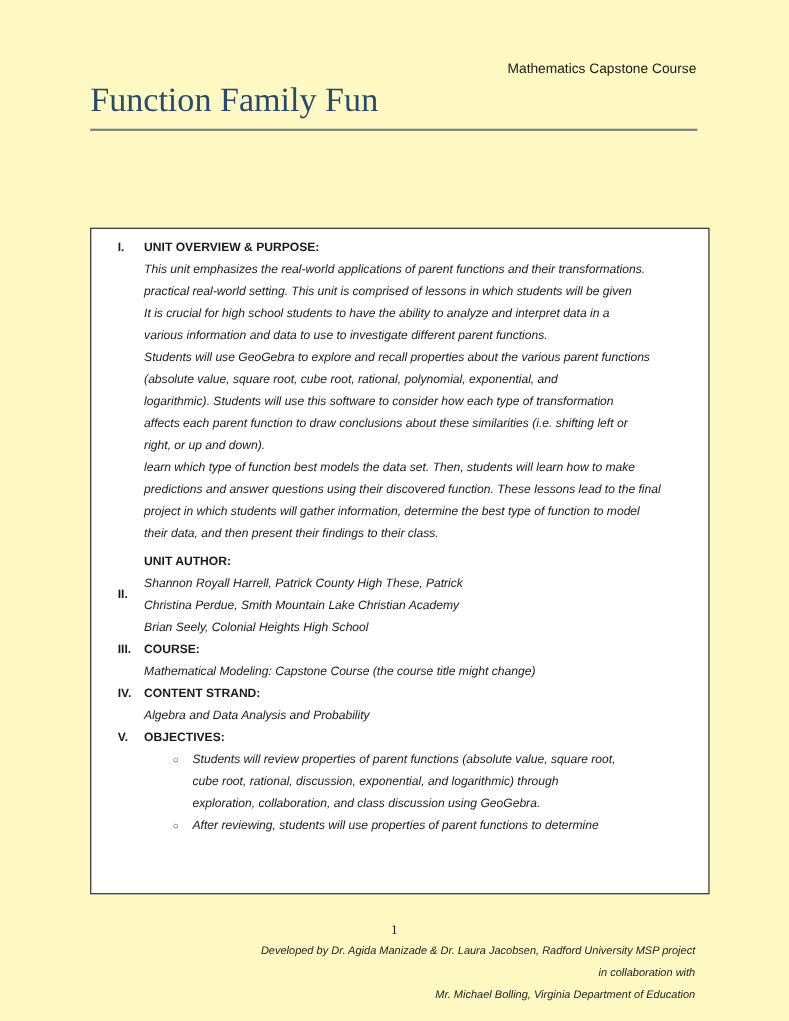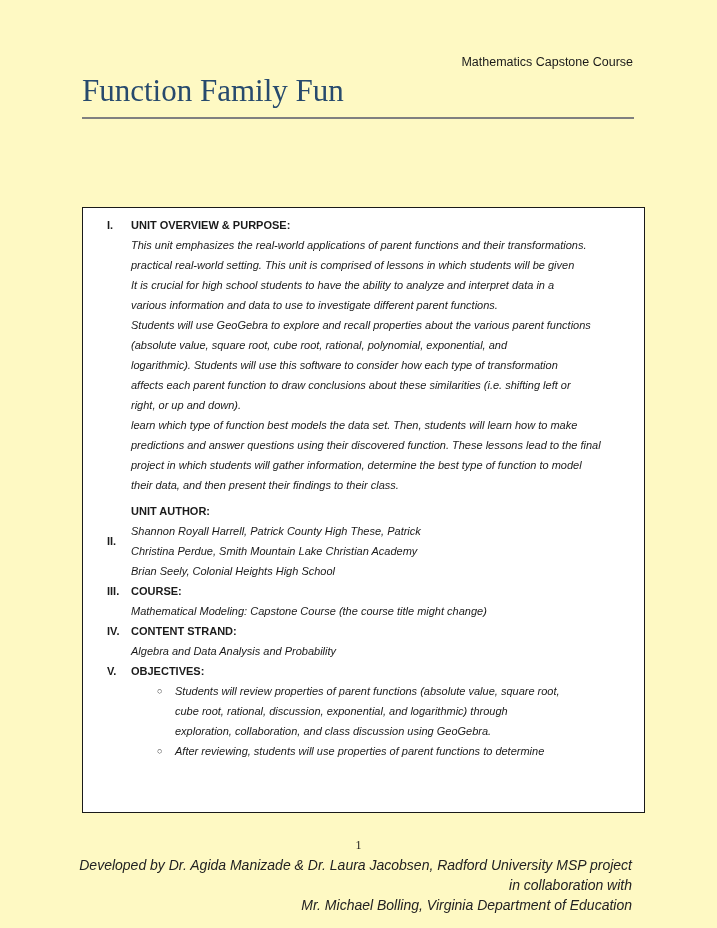--- a/index.html
+++ b/index.html
@@ -112,21 +112,21 @@
     font-family: "Liberation Serif", "DejaVu Serif", serif;
     font-size: 12px;
     color: #1a1a1a;
   }
   .footer-credits {
     position: absolute;
     top: 855px;
     right: 85px;
     width: 560px;
     text-align: right;
-    font-size: 14px;
+    font-size: 10px;
     line-height: 13px;
     color: #222222;
   }
 </style>
 </head>
 <body>
 
 <div class="page">
 
   <div class="header-right">Mathematics Capstone Course</div>

